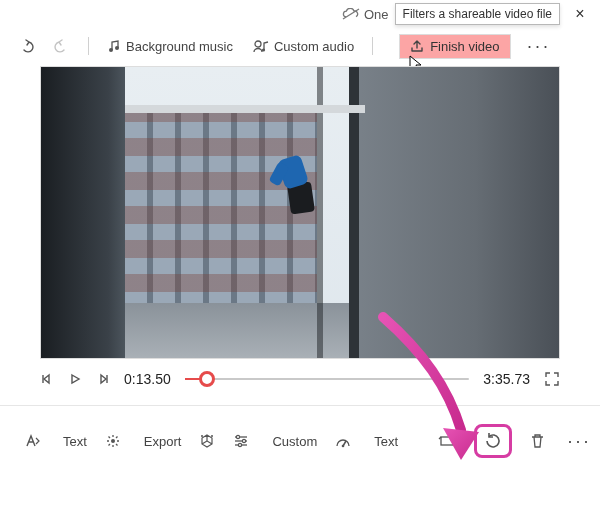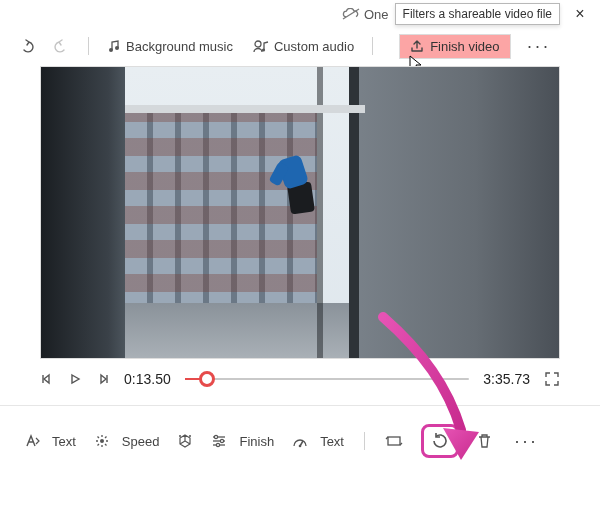--- a/index.html
+++ b/index.html
@@ -97,21 +97,21 @@
   .track .prog { position:absolute; left:0; top:0; height:2px; width:8%; background:#e64b4b; }
   .handle { position:absolute; top:50%; left:8%; width:16px; height:16px; border:3px solid #e64b4b; background:#fff; border-radius:50%; transform:translate(-50%,-50%); }
   .fullscreen { color:#555; cursor:pointer; }
   .divider { height:1px; background:#e6e6e6; margin:8px 0 0 0; }
 
   .bottombar {
     display:flex; align-items:center;
     padding:18px 24px 0 24px;
     gap:18px;
   }
-  .bottombar .item { display:flex; align-items:center; gap:12px; color:#444; cursor:pointer; }
+  .bottombar .item { display:flex; align-items:center; gap:23px; color:#444; cursor:pointer; }
   .rot-highlight {
     border:3px solid #d63ca3;
     border-radius:8px;
     padding:4px 6px;
     display:flex; align-items:center; justify-content:center;
     cursor:pointer;
   }
   .trash { color:#555; cursor:pointer; }
 
   
@@ -240,39 +240,39 @@
         <path d="M3 12L7 2l4 10M4.5 8h5" fill="none" stroke="#555" stroke-width="1.4"></path>
         <path d="M12 4l3 3-3 3" fill="none" stroke="#555" stroke-width="1.2"></path>
       </svg>
     <span>Text</span>
   </div>
   <div class="item">
     <svg width="16" height="16" viewBox="0 0 16 16">
         <circle cx="8" cy="8" r="2" fill="#555"></circle>
         <path d="M8 2v2M8 12v2M2 8h2M12 8h2M3.5 3.5l1.5 1.5M11 11l1.5 1.5M12.5 3.5L11 5M5 11l-1.5 1.5" stroke="#555" stroke-width="1.3"></path>
       </svg>
-    <span>Speed</span>
+    <span>Export</span>
   </div>
   <div class="item">
     <svg width="16" height="16" viewBox="0 0 16 16">
         <path d="M8 2l5 3v6l-5 3-5-3V5z M8 2v6l5 3M8 8l-5 3" fill="none" stroke="#555" stroke-width="1.2"></path>
         <circle cx="13" cy="3" r="1" fill="#555"></circle>
         <circle cx="3" cy="3" r="1" fill="#555"></circle>
       </svg>
   </div>
   <div class="item">
     <svg width="16" height="14" viewBox="0 0 16 14">
         <line x1="2" y1="3" x2="14" y2="3" stroke="#555" stroke-width="1.3"></line>
         <line x1="2" y1="7" x2="14" y2="7" stroke="#555" stroke-width="1.3"></line>
         <line x1="2" y1="11" x2="14" y2="11" stroke="#555" stroke-width="1.3"></line>
         <circle cx="5" cy="3" r="1.6" fill="#fff" stroke="#555" stroke-width="1.2"></circle>
         <circle cx="11" cy="7" r="1.6" fill="#fff" stroke="#555" stroke-width="1.2"></circle>
         <circle cx="7" cy="11" r="1.6" fill="#fff" stroke="#555" stroke-width="1.2"></circle>
       </svg>
-    <span>Finish</span>
+    <span>Custom</span>
   </div>
   <div class="item">
     <svg width="16" height="14" viewBox="0 0 16 14">
         <path d="M2 12a6 6 0 0 1 12 0" fill="none" stroke="#555" stroke-width="1.3"></path>
         <line x1="8" y1="12" x2="11" y2="7" stroke="#555" stroke-width="1.5"></line>
         <circle cx="8" cy="12" r="1.3" fill="#555"></circle>
       </svg>
     <span>Text</span>
   </div>
   <div class="sep"></div>

